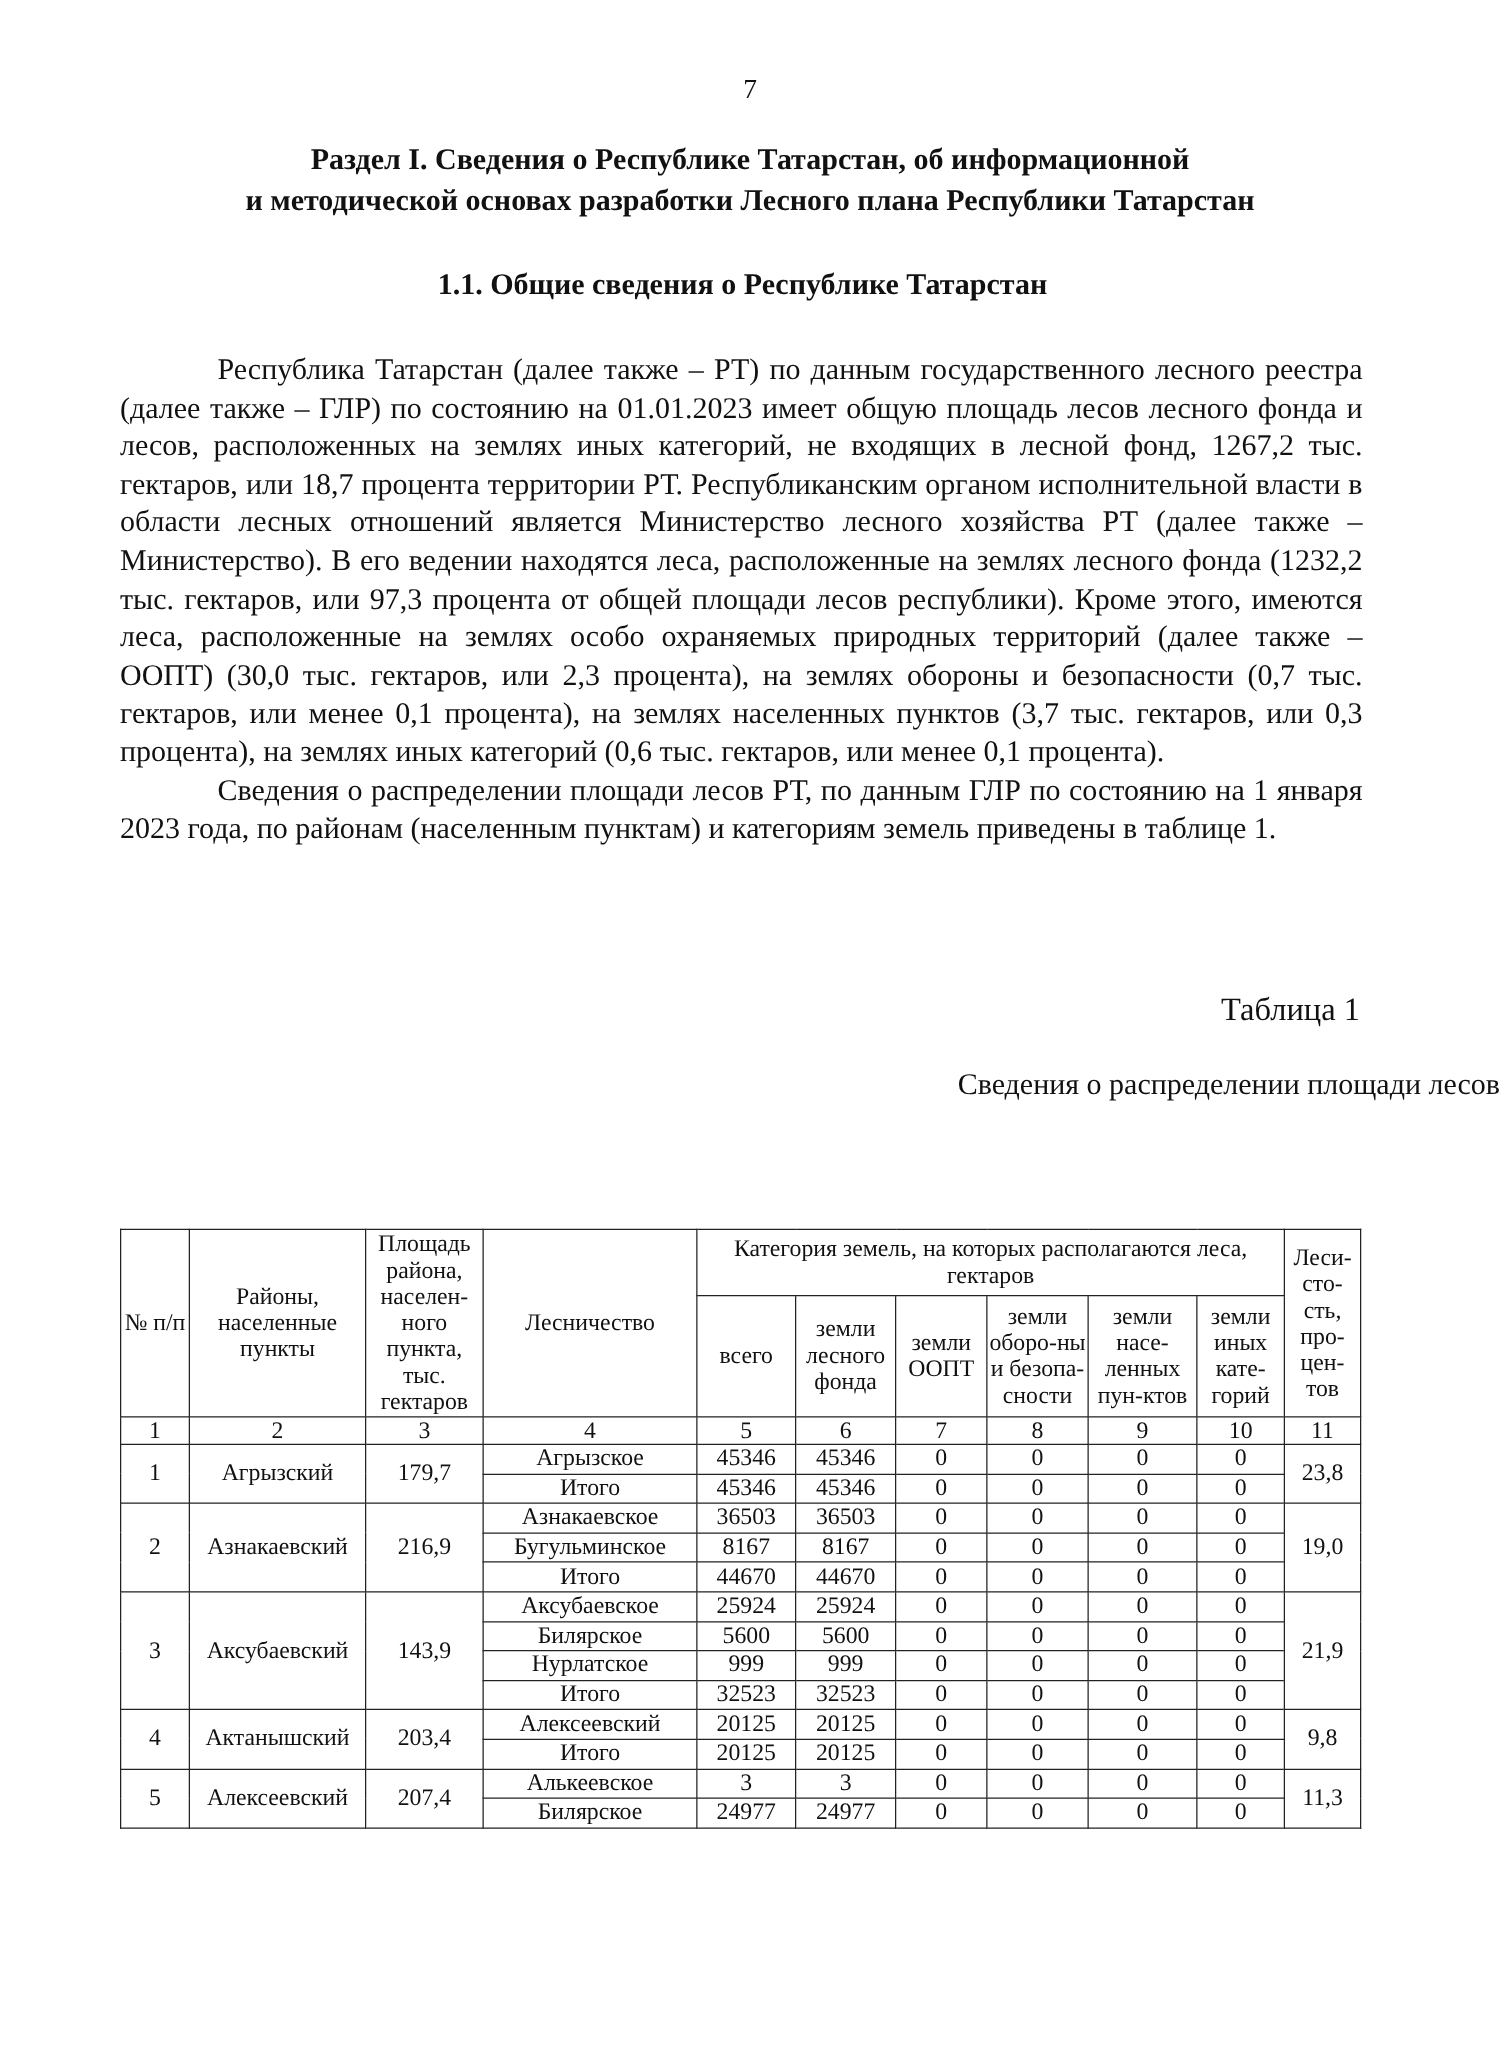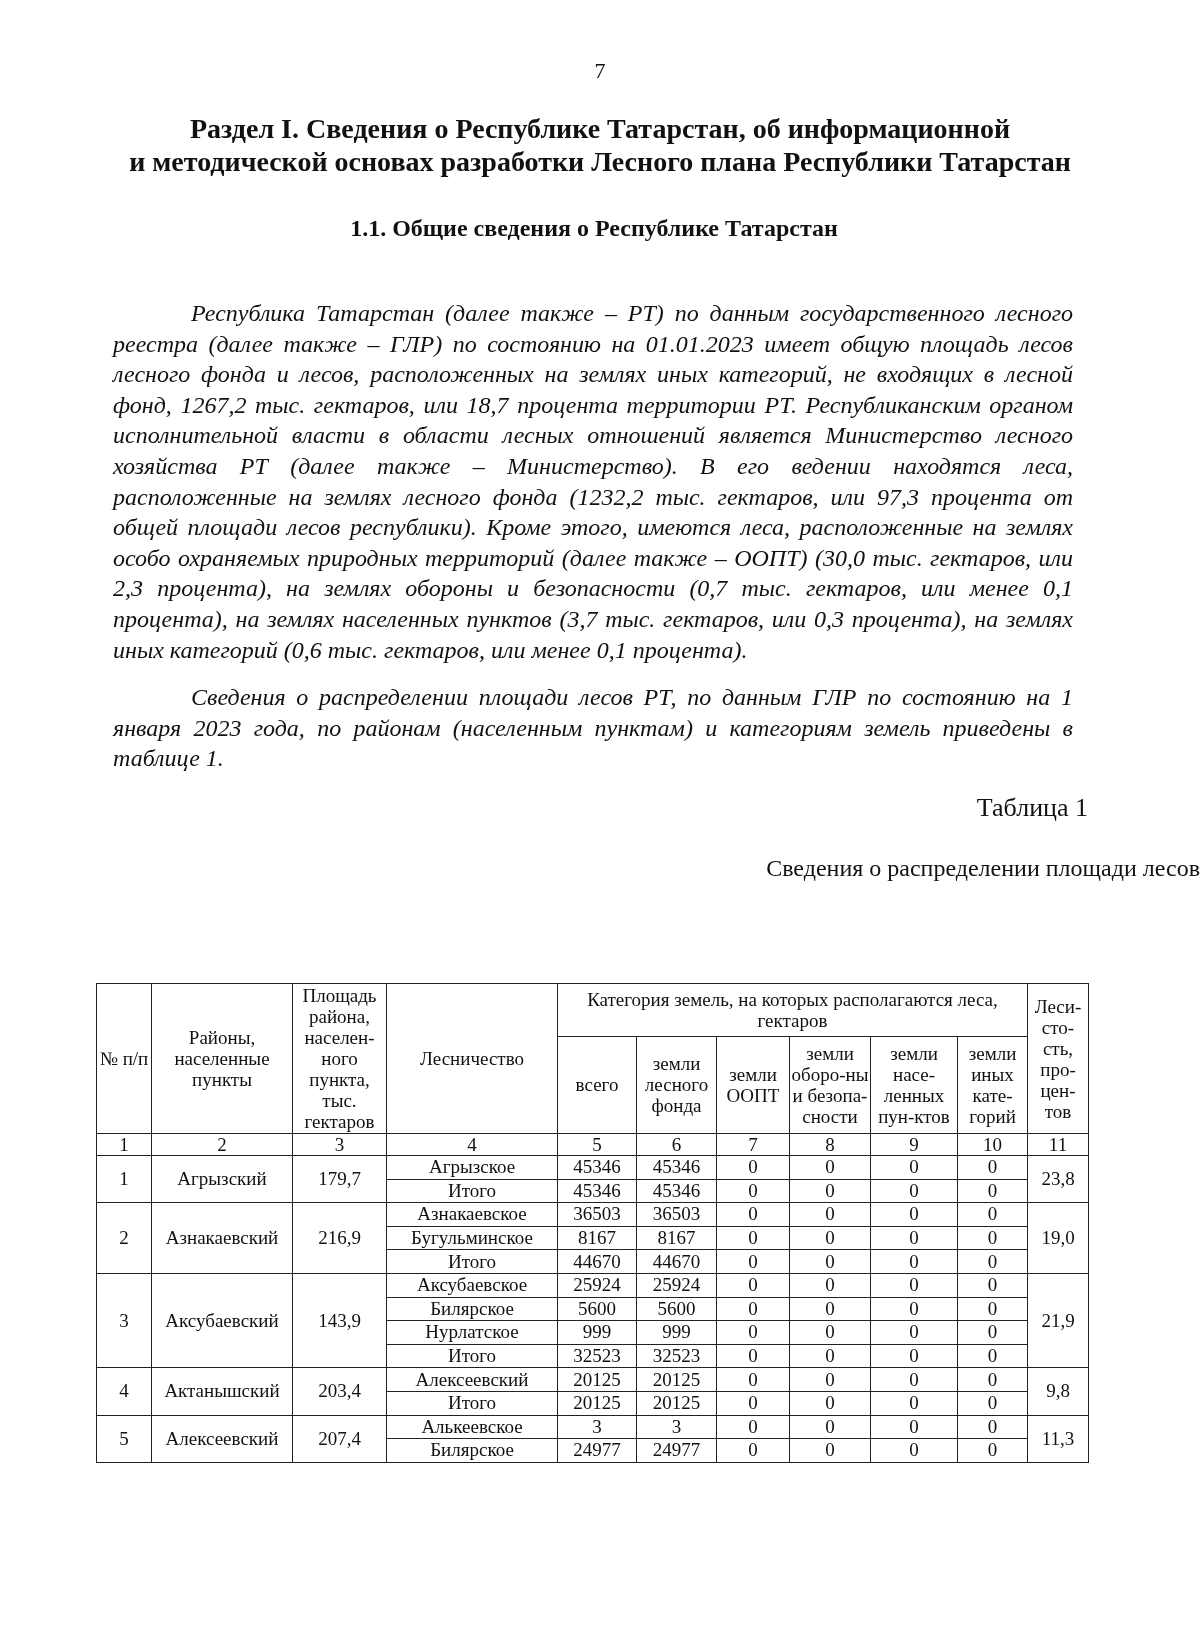--- a/index.html
+++ b/index.html
@@ -1,25 +1,25 @@
 <!DOCTYPE html>
 <html><head>
 <meta charset="utf-8">
 <style>
   html, body { margin: 0; padding: 0; background: #ffffff; }
   body { width: 1200px; height: 1637px; position: relative; overflow: hidden;
          font-family: "Liberation Serif", "DejaVu Serif", serif; color: #111; }
   .page-num { position: absolute; top: 58px; left: 0; width: 1200px; text-align: center; font-size: 22px; }
   .h-section { position: absolute; top: 112px; left: 0; width: 1200px; text-align: center;
-               font-weight: bold; font-size: 28px; line-height: 33px; }
+               font-weight: bold; font-size: 24px; line-height: 33px; }
   .h-sub { position: absolute; top: 215px; left: 0; width: 1188px; text-align: center;
            font-weight: bold; font-size: 24px; }
   .body-text { position: absolute; left: 96px; width: 994px; font-size: 24px; line-height: 30.6px;
                text-align: justify; }
-  .body-text p { margin: 17px; text-indent: 78px; font-style: italic; }
+  .body-text p { margin: 0; text-indent: 78px; }
   .p1 { top: 281px; }
   .tbl-label { position: absolute; top: 793px; right: 112px; font-size: 26px; }
   .tbl-title { position: absolute; top: 853px; left: 0; width: 1200px; text-align: right;
                font-size: 24px; line-height: 31px; }
   table.data { position: absolute; top: 983px; left: 96px; border-collapse: collapse;
                font-size: 19px; table-layout: fixed; }
   table.data td, table.data th { border: 1.5px solid #222; padding: 0; text-align: center;
                vertical-align: middle; font-weight: normal; line-height: 21px; }
   table.data th { line-height: 21px; padding: 1px 1px; }
   table.data tr.body-row td { height: 22.6px; line-height: 22px; }

